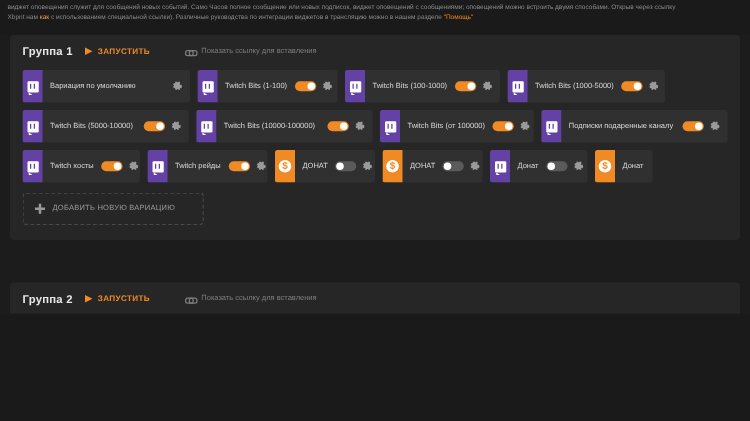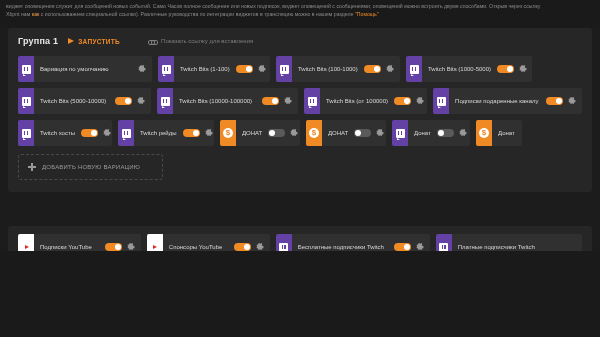--- a/index.html
+++ b/index.html
@@ -517,20 +517,31 @@
             <div class="var-ctl"></div>
           </div>
         </div>
         <div class="add-var">
           <span class="plus"></span>
           <span>ДОБАВИТЬ НОВУЮ ВАРИАЦИЮ</span>
         </div>
       </div>
       <div class="gap"></div>
       <div class="group-panel">
+        <div class="group-head">
+          <span class="group-title">Группа 2</span>
+          <span class="run-btn">
+            <span class="play-tri"></span>
+            <span>ЗАПУСТИТЬ</span>
+          </span>
+          <span class="embed-link">
+            <span class="link-ico"></span>
+            <span>Показать ссылку для вставления</span>
+          </span>
+        </div>
         <div class="var-row">
           <div class="var-card" style="width: 126px;">
             <div class="var-icon white">
               <span class="glyph yt">
                 <span class="tri"></span>
               </span>
             </div>
             <div class="var-label">Подписки YouTube</div>
             <div class="var-ctl">
               <div class="toggle on">

